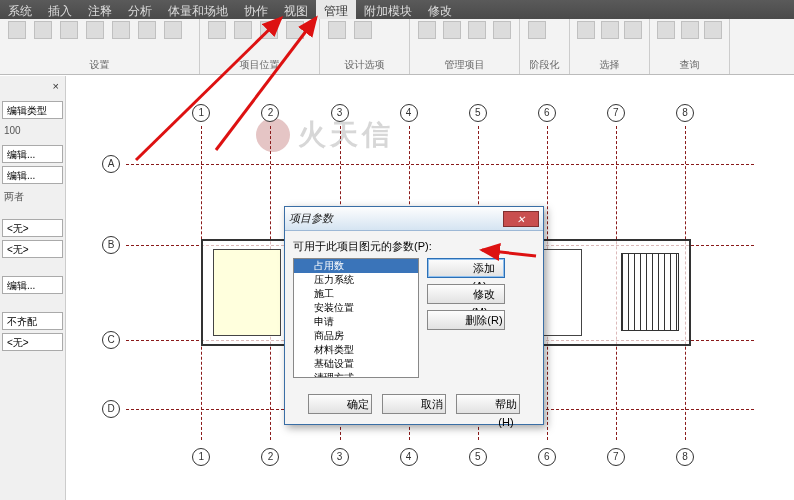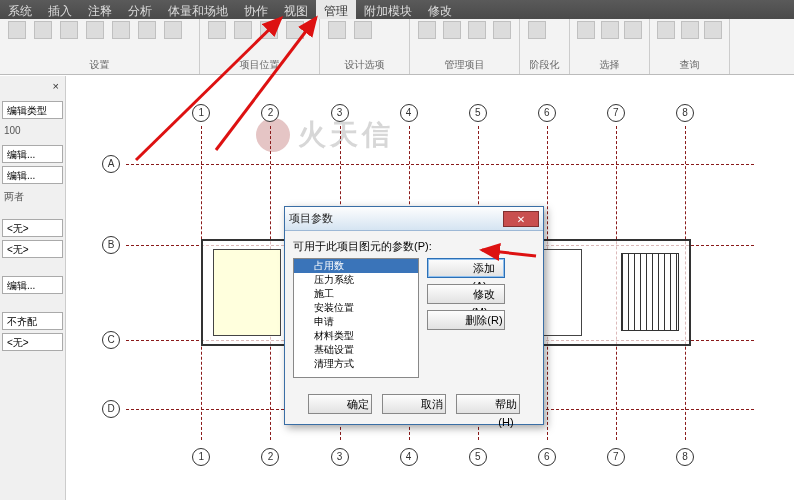--- a/index.html
+++ b/index.html
@@ -35,21 +35,21 @@
   .grid-area { position:absolute; left:60px; top:50px; right:40px; bottom:60px; }
   .gridline-v { position:absolute; top:0; bottom:0; border-left:1px dashed #8a1a1a; }
   .gridline-h { position:absolute; left:0; right:0; border-top:1px dashed #8a1a1a; }
   .bubble { position:absolute; width:18px; height:18px; border-radius:50%; border:1px solid #333; background:#fff; font-size:10px; line-height:16px; text-align:center; color:#333; }
   .plan { position:absolute; border:2px solid #333; background:rgba(255,255,255,0.7); }
   .room { position:absolute; border:1px solid #444; background:#fff; }
   .stairs { position:absolute; border:1px solid #333; background:repeating-linear-gradient(90deg,#333 0,#333 1px,transparent 1px,transparent 6px); }
 
   
   .dialog { position:absolute; left:218px; top:130px; width:260px; background:#f4f4f4; border:1px solid #3a6ea5; box-shadow:3px 3px 8px rgba(0,0,0,.35); font-size:11px; }
-  .dialog .titlebar { height:24px; background:linear-gradient(#fdfdfd,#d5e4f2); display:flex; align-items:center; padding:0 4px; border-bottom:1px solid #9db8d6; }
+  .dialog .titlebar { height:24px; background:linear-gradient(#fdfdfd,#d5e4f2); display:flex; align-items:center; padding:0 4px; border-bottom:1px solid #9db8d6;font-style:italic; }
   .dialog .titlebar .t { flex:1; color:#222; }
   .dialog .titlebar .x { width:36px; height:16px; background:#c94f4f; color:#fff; text-align:center; font-size:10px; line-height:15px; border:1px solid #803030; }
   .dialog .body { padding:8px; }
   .dialog .caption { font-size:11px; margin-bottom:4px; }
   .dialog .innerbox { display:flex; gap:8px; }
   .dialog .listbox { width:126px; height:120px; background:#fff; border:1px solid #888; overflow:hidden; }
   .dialog .listbox .li { padding:1px 20px; font-size:10px; line-height:12px; white-space:nowrap; }
   .dialog .listbox .li.sel { background:#3a74b9; color:#fff; }
   .dialog .sidebtns { display:flex; flex-direction:column; gap:6px; }
   .dialog .btn { width:78px; height:20px; background:linear-gradient(#fdfdfd,#e2e2e2); border:1px solid #888; font-size:11px; text-align:center; line-height:18px;padding-left:36px; }
@@ -269,20 +269,21 @@
       </div>
       <div class="body">
         <div class="caption">可用于此项目图元的参数(P):</div>
         <div class="innerbox">
           <div class="listbox">
             <div class="li sel">占用数</div>
             <div class="li">压力系统</div>
             <div class="li">施工</div>
             <div class="li">安装位置</div>
             <div class="li">申请</div>
+            <div class="li">商品房</div>
             <div class="li">材料类型</div>
             <div class="li">基础设置</div>
             <div class="li">清理方式</div>
 
           </div>
           <div class="sidebtns">
             <div class="btn primary">添加(A)...</div>
             <div class="btn">修改(M)...</div>
             <div class="btn">删除(R)</div>
           </div>

